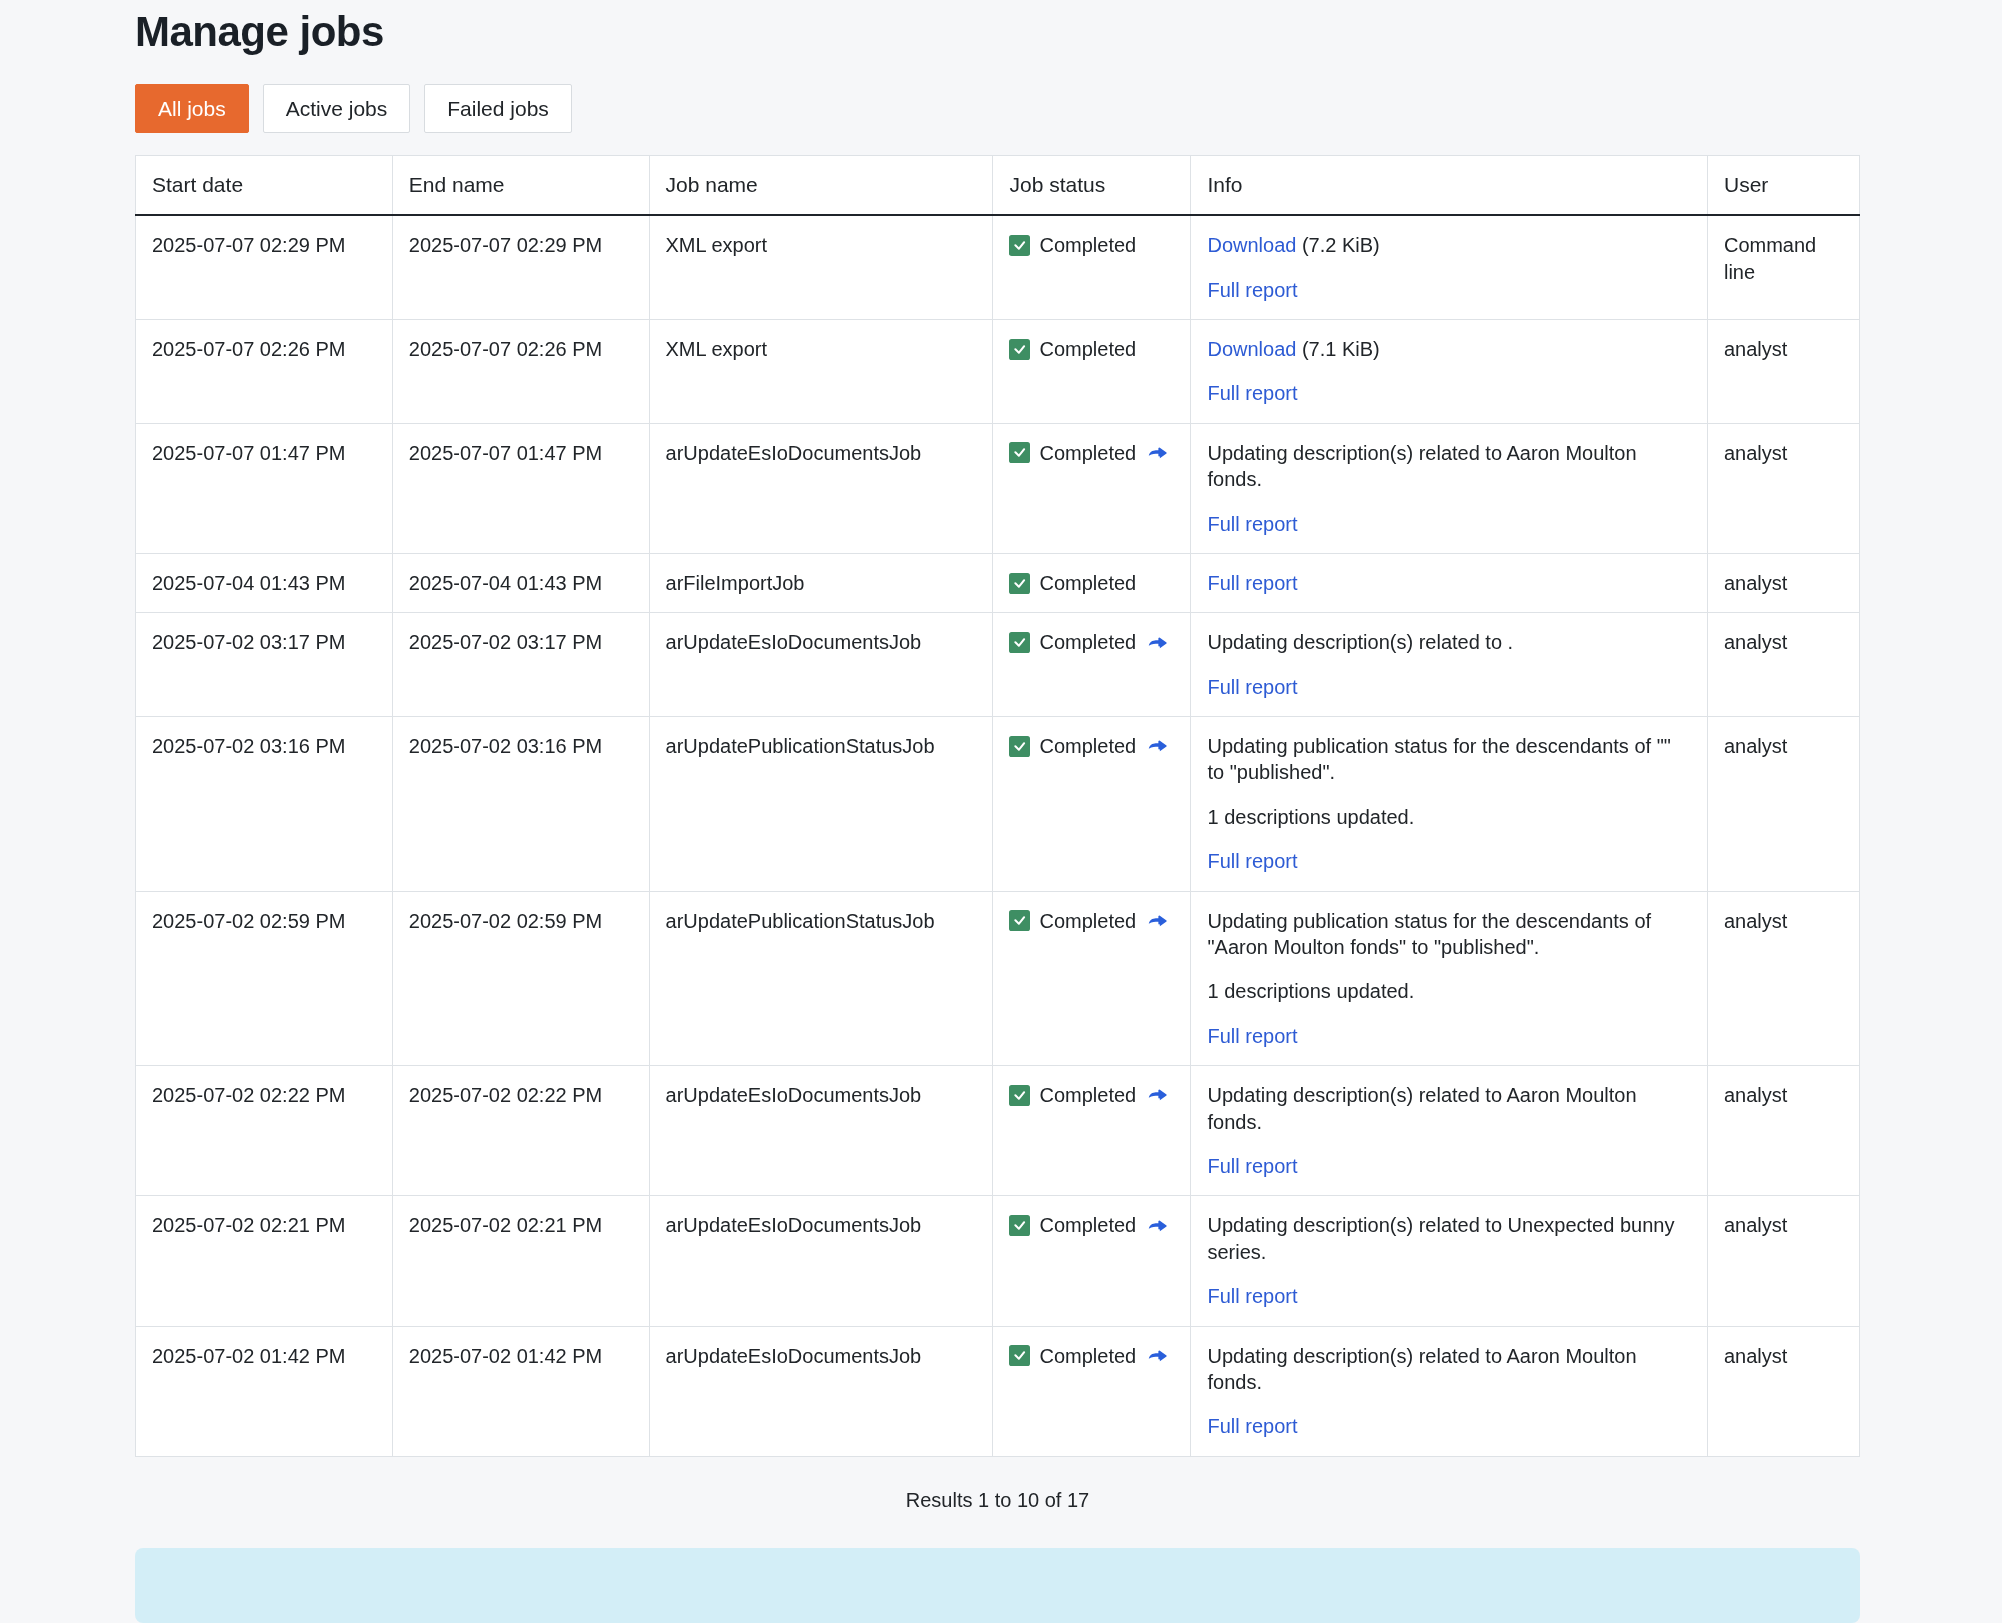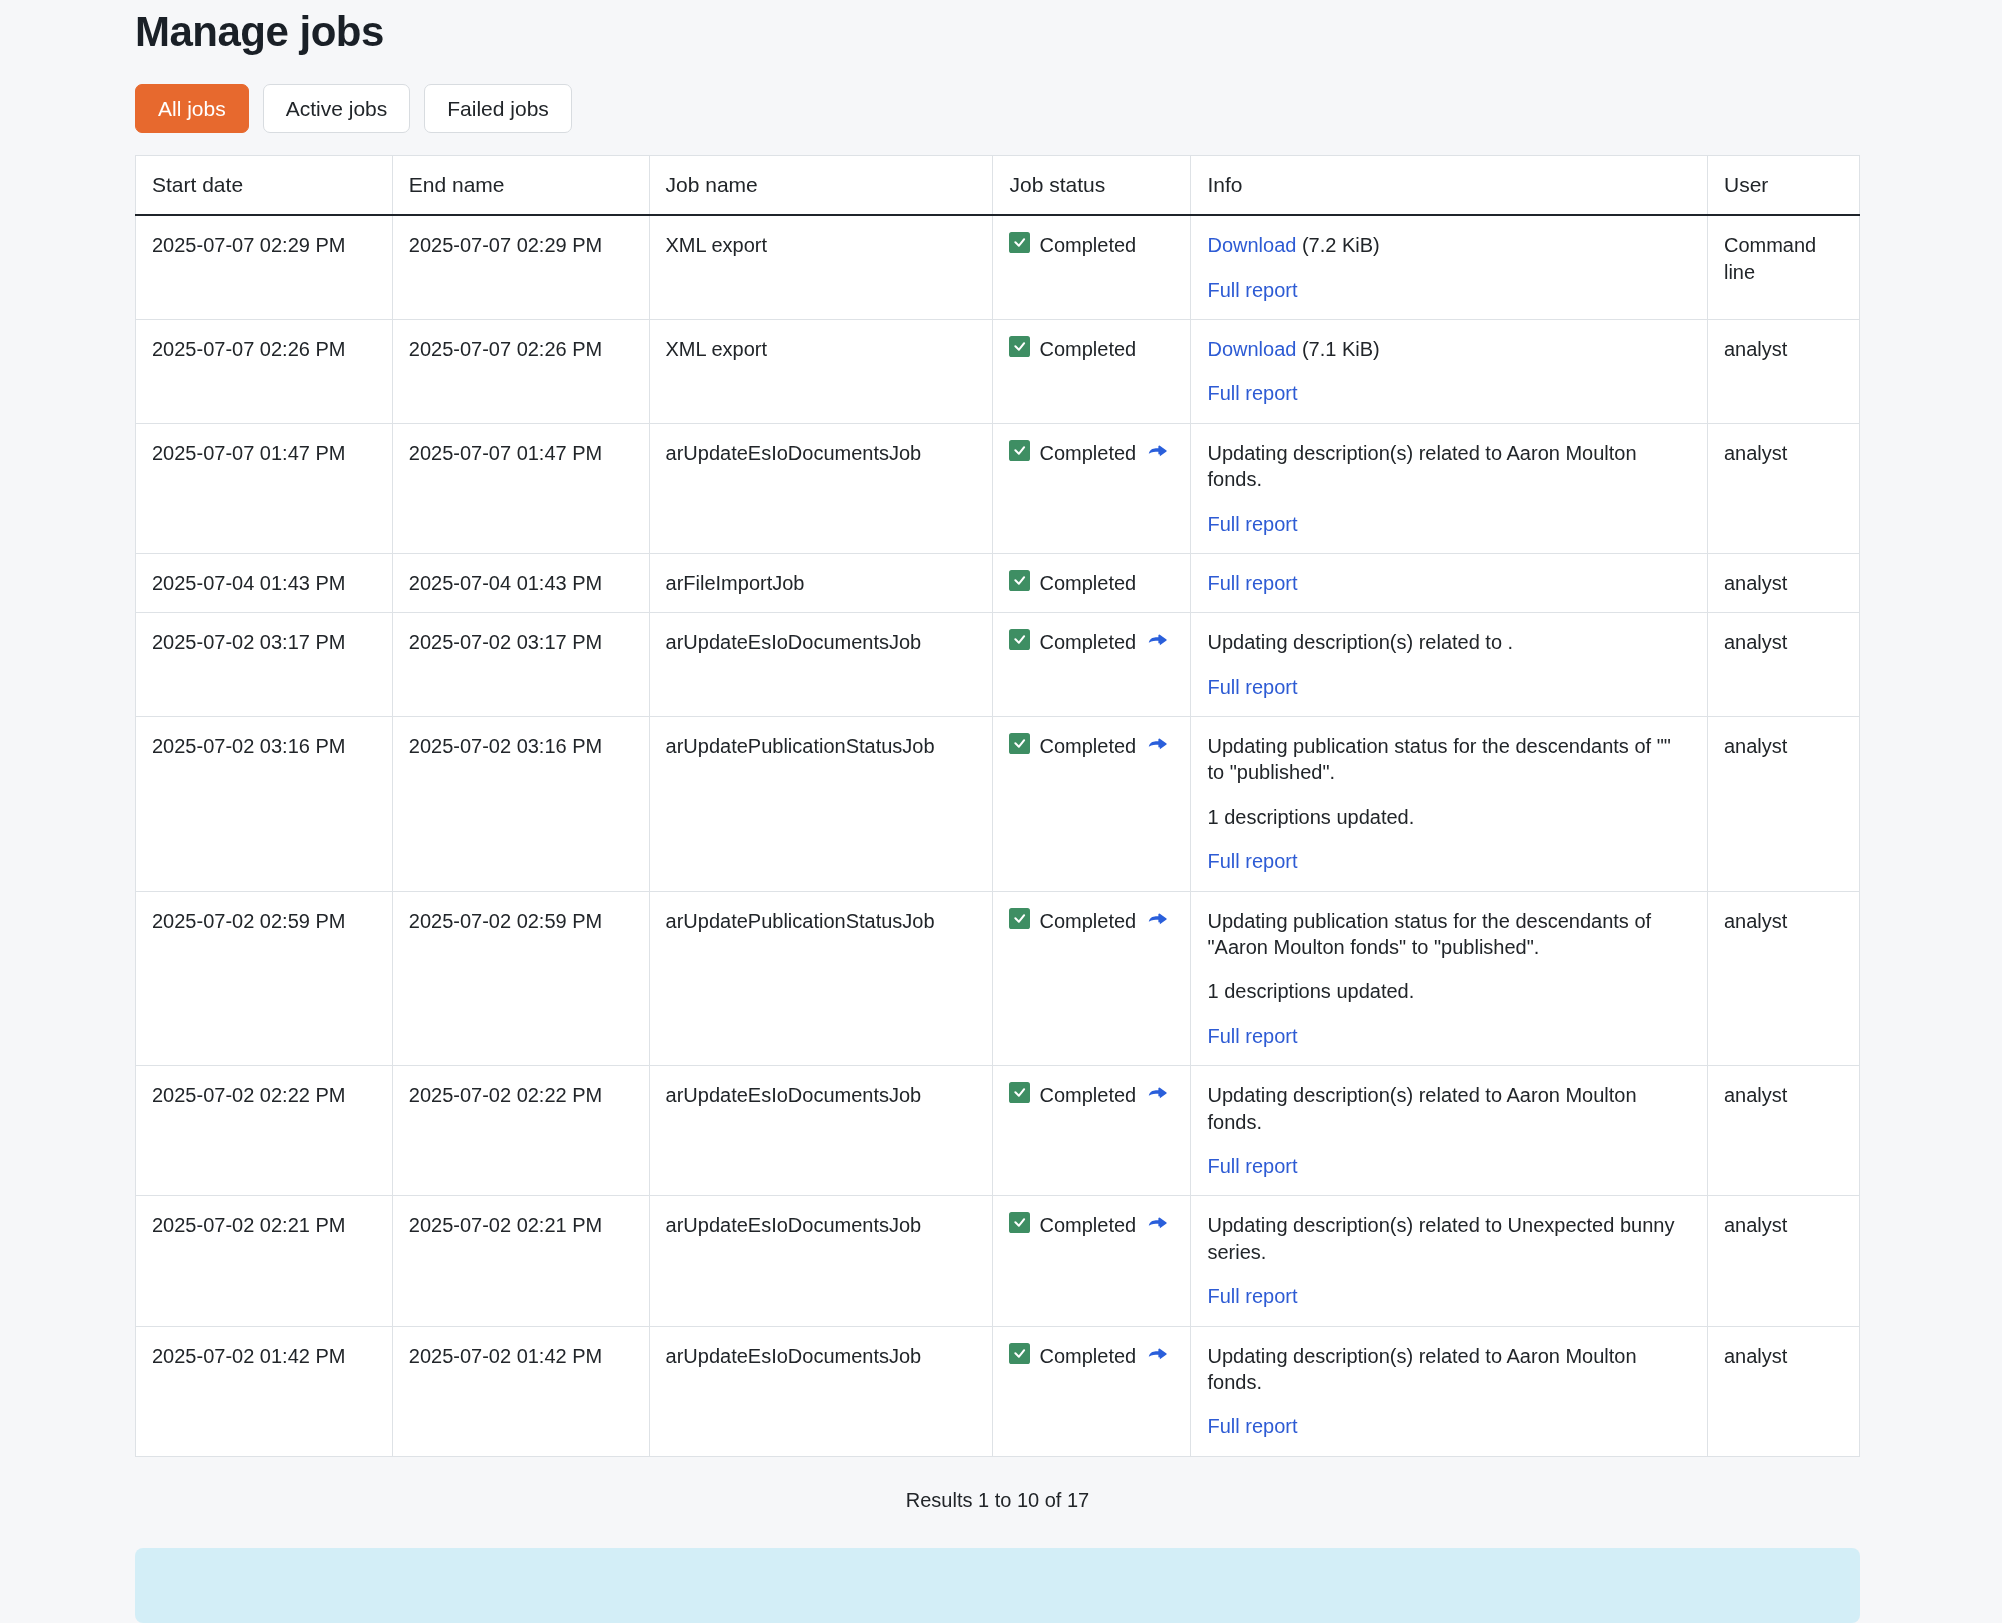--- a/index.html
+++ b/index.html
@@ -24,21 +24,21 @@
     font-size:20px;
   }
   .content{width:1725px;margin-left:135px;}
   h1.page-title{
     font-size:42px;font-weight:600;color:#1a2027;
     margin-top:8px;margin-bottom:28px;letter-spacing:-0.5px;
   }
   .filter-group{display:flex;gap:14px;margin-bottom:22px;}
   .filter-btn{
     font-family:inherit;font-size:21px;color:var(--text-dark);
-    background:#ffffff;border:1px solid #d8dce0;border-radius:7px;
+    background:#ffffff;border:1px solid #d8dce0;border-radius:2px;
     padding:11px 22px;cursor:pointer;line-height:1.2;
   }
   .filter-btn.active{
     background:var(--accent-orange);border-color:var(--accent-orange);color:#ffffff;
   }
   table.jobs-table{
     width:100%;border-collapse:collapse;background:#ffffff;
     border:1px solid var(--border-gray);
   }
   .jobs-table th{
@@ -49,21 +49,21 @@
   .jobs-table td{
     vertical-align:top;padding:16px;font-size:20px;line-height:1.32;
     border:1px solid var(--border-gray);background:#ffffff;
   }
   .col-start{width:257px;}
   .col-end{width:257px;}
   .col-name{width:344px;}
   .col-status{width:198px;}
   .col-info{width:517px;}
   .col-user{width:152px;}
-  .status-wrap{display:flex;gap:9px;white-space:nowrap;}
+  .status-wrap{display:flex;align-items:center;gap:9px;white-space:nowrap;}
   .check-box{display:inline-flex;width:21px;height:21px;flex:0 0 auto;}
   .check-box svg{width:21px;height:21px;}
   .redir{display:inline-flex;width:24px;height:22px;flex:0 0 auto;}
   .redir svg{width:24px;height:22px;transform:scaleX(-1);}
   .info-line{margin-bottom:18px;}
   .info-line:last-child{margin-bottom:0;}
   a.blue-link{color:var(--link-blue);text-decoration:none;cursor:pointer;}
   .pager-area{display:flex;flex-direction:column;align-items:center;margin-top:32px;}
   .results-summary{font-size:20px;color:var(--text-dark);}
   ul.pagination{

